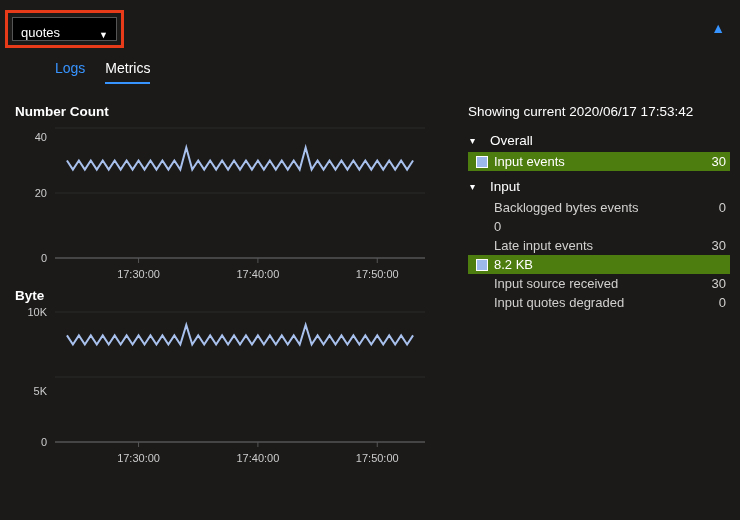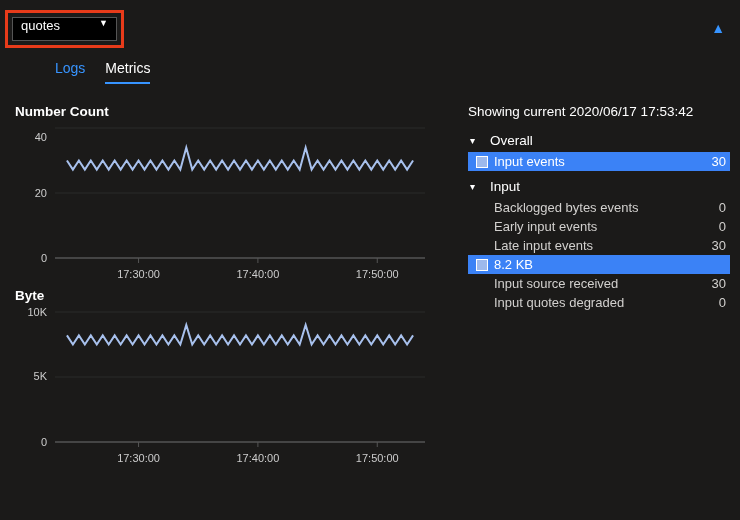--- a/index.html
+++ b/index.html
@@ -23,21 +23,21 @@
     padding: 4px;
     display: inline-block;
   }
   .dropdown {
     background: #000;
     border: 1px solid #555;
     color: #fff;
     width: 105px;
     height: 24px;
     display: flex;
-    align-items: flex-start;
+    align-items: flex-end;
     justify-content: space-between;
     padding: 0 8px;
     font-size: 13px;
   }
   .caret { font-size: 9px; }
   .collapse-icon {
     position: absolute;
     right: 15px;
     top: 20px;
     color: #3794ff;
@@ -97,21 +97,21 @@
   }
   .chev { font-size: 10px; display:inline-block; width:12px; }
   .row {
     display: flex;
     align-items: center;
     padding: 2px 4px 2px 26px;
     font-size: 13px;
     color: #d2d0ce;
     position: relative;
   }
-  .row.selected { background: #3b82f6; }
+  .row.selected { background: #4d7c0f; }
   .row .swatch {
     width: 12px; height: 12px;
     background: #9db9ec;
     border: 1px solid #fff;
     position: absolute;
     left: 8px;
     top: 4px;
   }
   .row .label { flex: 1; }
   .row .val { color: #d2d0ce; }
@@ -157,21 +157,21 @@
             <line x1="362.258064516129" x2="362.258064516129" y1="135" y2="140" stroke="#555"></line>
             <polyline points="51.935483870967744,37.5 57.903225806451616,46.60000000000001 63.87096774193549,37.5 69.83870967741936,46.60000000000001 75.80645161290323,37.5 81.7741935483871,46.60000000000001 87.74193548387098,37.5 93.70967741935485,46.60000000000001 99.6774193548387,37.5 105.64516129032258,46.60000000000001 111.61290322580645,37.5 117.58064516129032,46.60000000000001 123.54838709677419,37.5 129.51612903225808,46.60000000000001 135.48387096774195,37.5 141.45161290322582,46.60000000000001 147.4193548387097,37.5 153.38709677419354,46.60000000000001 159.3548387096774,37.5 165.32258064516128,46.60000000000001 171.29032258064518,24.500000000000004 177.25806451612902,46.60000000000001 183.2258064516129,37.5 189.19354838709677,46.60000000000001 195.16129032258064,37.5 201.1290322580645,46.60000000000001 207.09677419354838,37.5 213.06451612903226,46.60000000000001 219.03225806451613,37.5 225,46.60000000000001 230.96774193548387,37.5 236.93548387096774,46.60000000000001 242.9032258064516,37.5 248.8709677419355,46.60000000000001 254.83870967741936,37.5 260.80645161290323,46.60000000000001 266.7741935483871,37.5 272.741935483871,46.60000000000001 278.7096774193548,37.5 284.67741935483866,46.60000000000001 290.64516129032256,24.500000000000004 296.61290322580646,46.60000000000001 302.58064516129036,37.5 308.5483870967742,46.60000000000001 314.51612903225805,37.5 320.48387096774195,46.60000000000001 326.4516129032258,37.5 332.41935483870964,46.60000000000001 338.38709677419354,37.5 344.35483870967744,46.60000000000001 350.3225806451613,37.5 356.2903225806451,46.60000000000001 362.258064516129,37.5 368.2258064516129,46.60000000000001 374.19354838709677,37.5 380.1612903225806,46.60000000000001 386.1290322580645,37.5 392.0967741935484,46.60000000000001 398.06451612903226,37.5" fill="none" stroke="#a8c1ed" stroke-width="2"></polyline>
           </svg>
         </div>
     </div>
 
     <div class="chart-block">
       <div class="chart-title">Byte</div>
       <div class="plot" id="plot1">
           <div class="y-tick" style="top: 5px;">10K</div>
-          <div class="y-tick" style="top: 69px;">5K</div>
+          <div class="y-tick" style="top: 84px;">5K</div>
           <div class="y-tick" style="top: 135px;">0</div>
           <div class="x-tick" style="left: 123.548px;">17:30:00</div>
           <div class="x-tick" style="left: 242.903px;">17:40:00</div>
           <div class="x-tick" style="left: 362.258px;">17:50:00</div>
           <svg width="420" height="155">
             <line x1="40" x2="410" y1="135" y2="135" stroke="#555"></line>
             <line x1="40" x2="410" y1="5" y2="5" stroke="#2a2a2a"></line>
             <line x1="40" x2="410" y1="70" y2="70" stroke="#2a2a2a"></line>
             <line x1="40" x2="410" y1="135" y2="135" stroke="#555"></line>
             <line x1="123.54838709677419" x2="123.54838709677419" y1="135" y2="140" stroke="#555"></line>
@@ -198,21 +198,20 @@
         </div>
         <div class="group-head">
           <span class="chev">▾</span>
           <span>Input</span>
         </div>
         <div class="row">
           <span class="label">Backlogged bytes events</span>
           <span class="val">0</span>
         </div>
         <div class="row">
-          <span class="label">Early input events</span>
           <span class="val">0</span>
         </div>
         <div class="row">
           <span class="label">Late input events</span>
           <span class="val">30</span>
         </div>
         <div class="row selected">
           <span class="swatch"></span>
           <span class="val">8.2 KB</span>
         </div>

